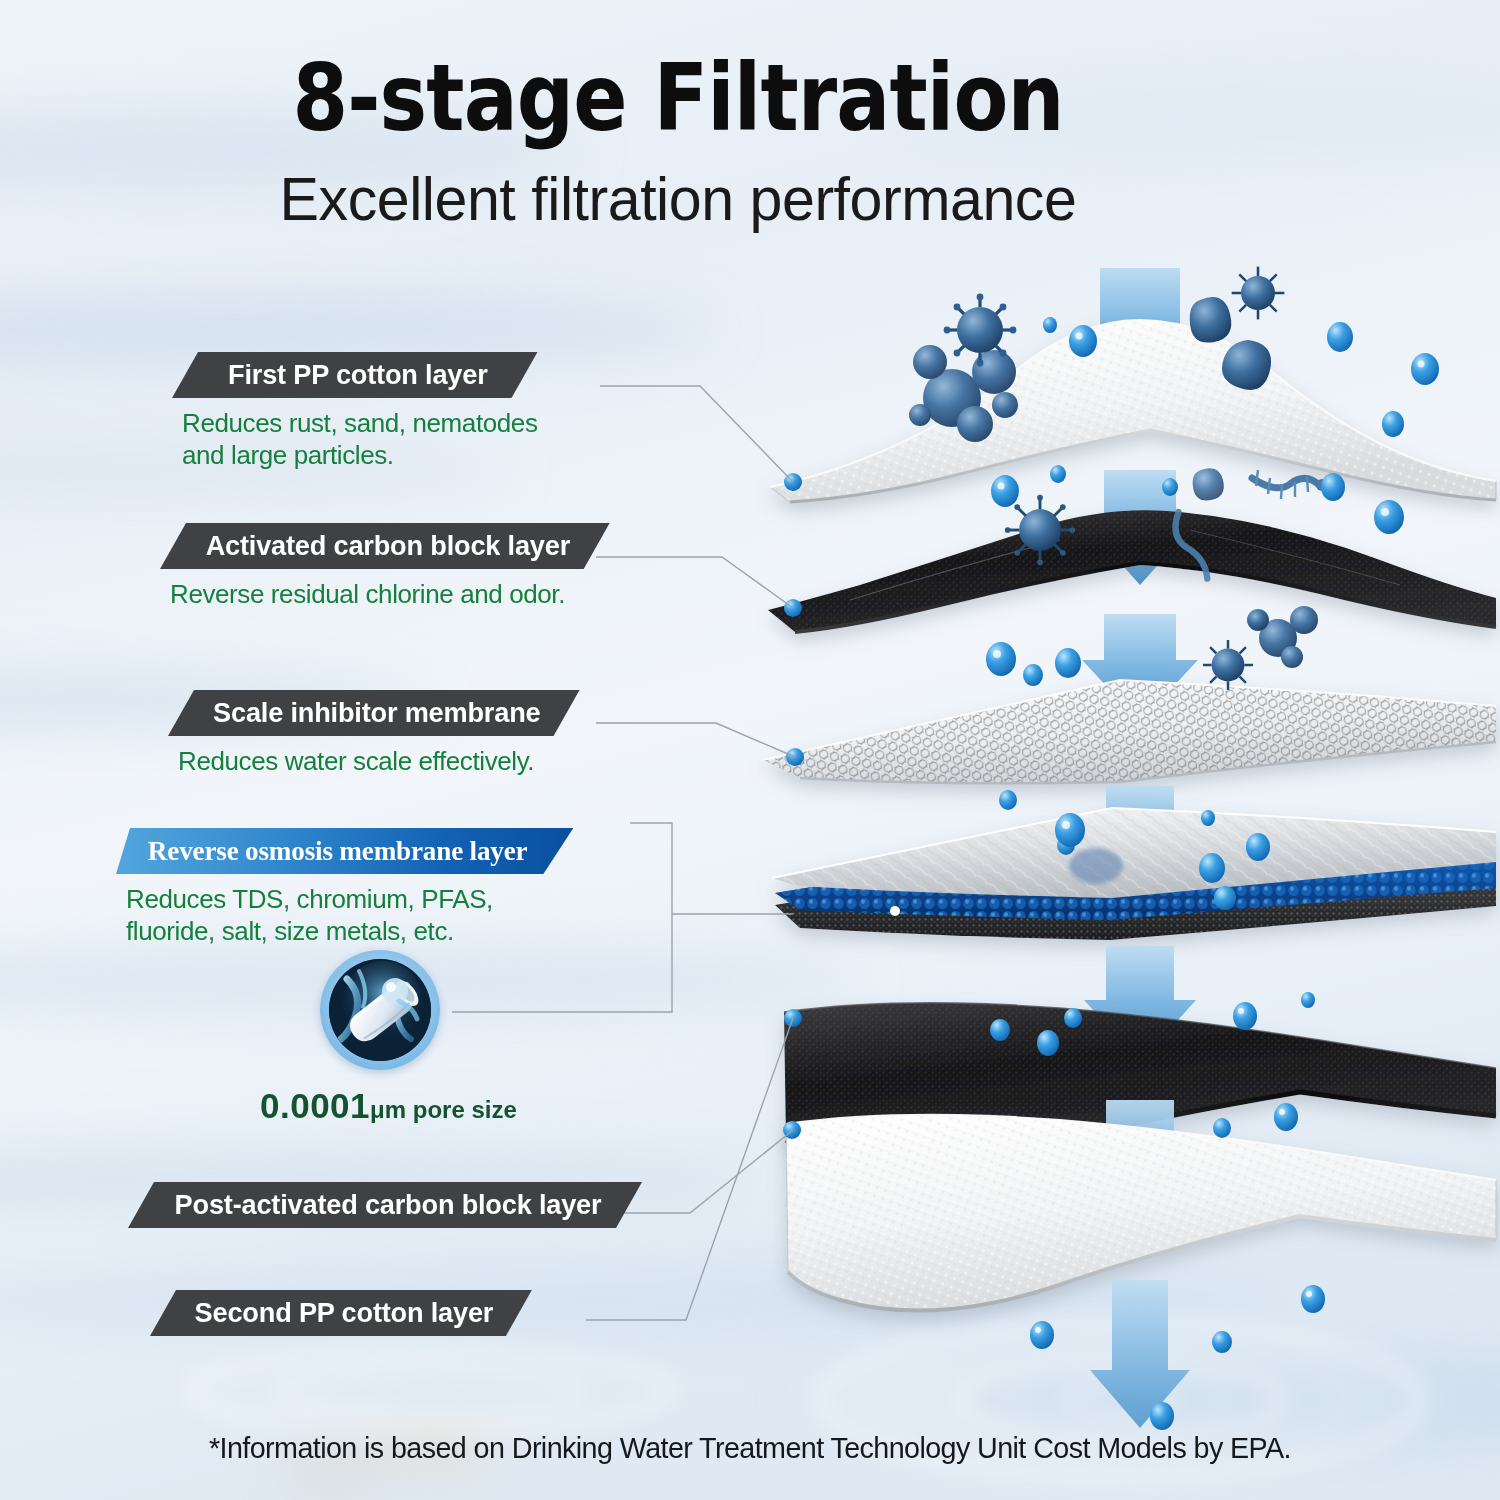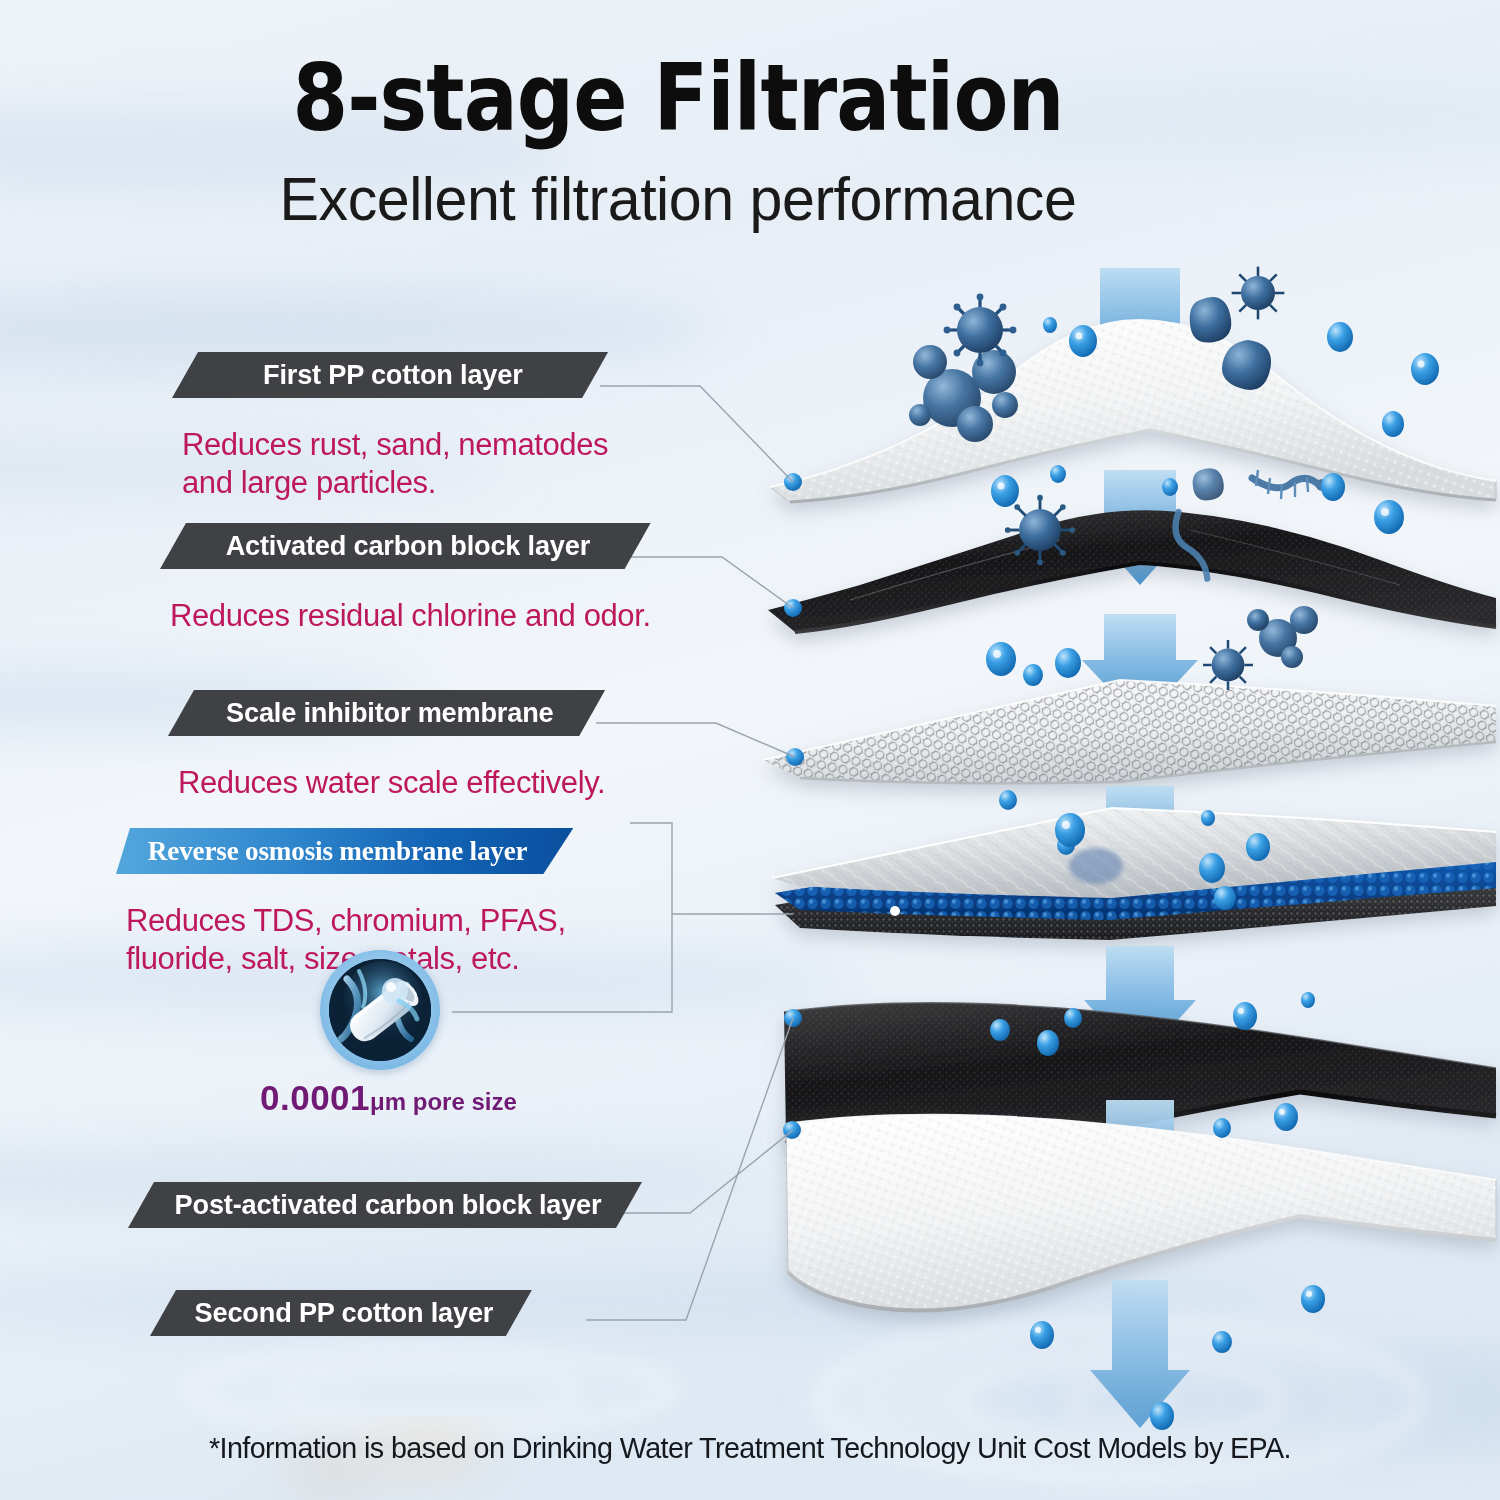--- a/index.html
+++ b/index.html
@@ -56,24 +56,24 @@
     margin-top:20px;
   }
   .banner.blue {
     background:linear-gradient(90deg,#53a6dd 0%,#2f86cc 38%,#1262b4 72%,#0a4f9e 100%);
     clip-path:polygon(14px 0, 100% 0, calc(100% - 30px) 100%, 0 100%);
     padding:0 40px 0 26px;
     font-family:Liberation Serif, serif;
   }
   .banner span { display:block; transform:scaleX(0.97); }
   .desc {
-    margin-top:28px;
-    font-size:31px;
+    margin-top:10px;
+    font-size:26px;
     line-height:1.22;
-    color:#be185d;
+    color:#15803d;
     letter-spacing:-0.4px;
     padding-left:10px;
     white-space:pre-line;
   }
 
   
   .pore-wrap { position:absolute; z-index:26; text-align:center; }
   .pore-circle {
     width:120px; height:120px; border-radius:50%;
     margin:0 auto;
@@ -81,23 +81,23 @@
     padding:9px;
     box-shadow:0 3px 8px rgba(70,110,150,0.30);
   }
   .pore-inner {
     width:100%; height:100%; border-radius:50%;
     overflow:hidden;
     background:radial-gradient(circle at 35% 30%, #2a6fa8 0%, #14365c 55%, #07131f 100%);
     position:relative;
   }
   .pore-label {
-    margin-top:8px;
+    margin-top:16px;
     font-weight:bold;
-    color:#701a75;
+    color:#14532d;
     white-space:nowrap;
   }
   .pore-label .num { font-size:35px; letter-spacing:0.5px; }
   .pore-label .unit { font-size:24px; font-weight:bold; }
 
   
   .footer {
     position:absolute;
     left:0; width:1500px;
     top:1432px;
@@ -588,21 +588,21 @@
     <span>First PP cotton layer</span>
   </div>
   <div class="desc">Reduces rust, sand, nematodes
 and large particles.</div>
 </div>
 
 <div class="info" style="left:160px; top:503px;">
   <div class="banner">
     <span>Activated carbon block layer</span>
   </div>
-  <div class="desc">Reduces residual chlorine and odor.</div>
+  <div class="desc">Reverse residual chlorine and odor.</div>
 </div>
 
 <div class="info" style="left:168px; top:670px;">
   <div class="banner">
     <span>Scale inhibitor membrane</span>
   </div>
   <div class="desc">Reduces water scale effectively.</div>
 </div>
 
 <div class="info" style="left:116px; top:808px;">

